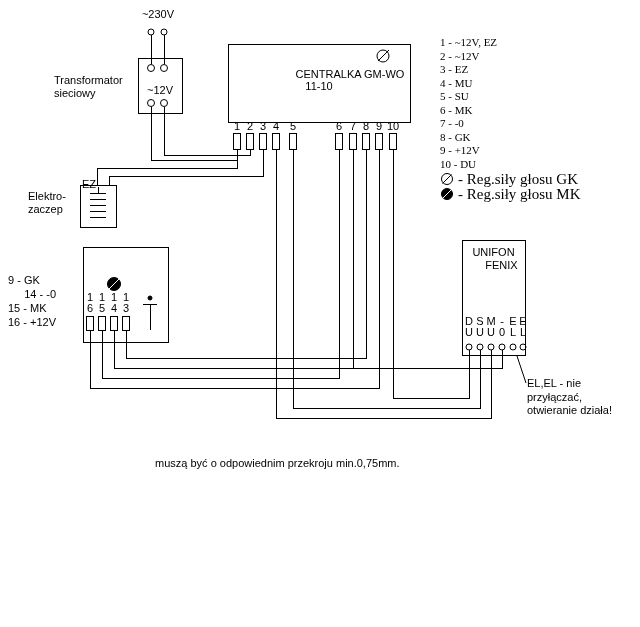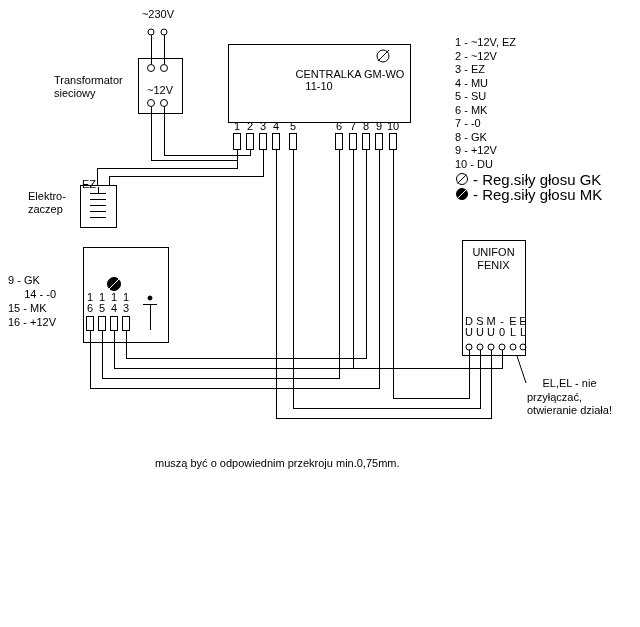--- a/index.html
+++ b/index.html
@@ -135,21 +135,21 @@
   <div class="abs txt center" style="left:241px;top:120px;width:18px;">2</div>
   <div class="abs txt center" style="left:254px;top:120px;width:18px;">3</div>
   <div class="abs txt center" style="left:267px;top:120px;width:18px;">4</div>
   <div class="abs txt center" style="left:284px;top:120px;width:18px;">5</div>
   <div class="abs txt center" style="left:330px;top:120px;width:18px;">6</div>
   <div class="abs txt center" style="left:344px;top:120px;width:18px;">7</div>
   <div class="abs txt center" style="left:357px;top:120px;width:18px;">8</div>
   <div class="abs txt center" style="left:370px;top:120px;width:18px;">9</div>
   <div class="abs txt center" style="left:384px;top:120px;width:18px;">10</div>
 
-  <div class="abs" style="left:455px;top:36px;">
+  <div class="abs" style="left:440px;top:36px;font-family:Liberation Serif, serif;">
     <div class="lr-item">1 - ~12V, EZ</div>
     <div class="lr-item">2 - ~12V</div>
     <div class="lr-item">3 - EZ</div>
     <div class="lr-item">4 - MU</div>
     <div class="lr-item">5 - SU</div>
     <div class="lr-item">6 - MK</div>
     <div class="lr-item">7 - -0</div>
     <div class="lr-item">8 - GK</div>
     <div class="lr-item">9 - +12V</div>
     <div class="lr-item">10 - DU</div>
@@ -193,21 +193,21 @@
   <div class="abs pin-col" style="left:109px;top:292px;width:10px;">
     <span>1</span>
     <span>4</span>
   </div>
   <div class="abs pin-col" style="left:121px;top:292px;width:10px;">
     <span>1</span>
     <span>3</span>
   </div>
 
   <div class="abs txt center" style="left:462px;top:246px;width:63px;">UNIFON</div>
-  <div class="abs txt center" style="left:462px;top:259px;width:63px;">FENIX</div>
+  <div class="abs txt center" style="left:462px;top:259px;width:63px;padding-left:8px;">FENIX</div>
 
   <div class="abs pin-col" style="left:464px;top:316px;width:10px;">
     <span>D</span>
     <span>U</span>
   </div>
   <div class="abs pin-col" style="left:475px;top:316px;width:10px;">
     <span>S</span>
     <span>U</span>
   </div>
   <div class="abs pin-col" style="left:486px;top:316px;width:10px;">
@@ -221,21 +221,21 @@
   <div class="abs pin-col" style="left:508px;top:316px;width:10px;">
     <span>E</span>
     <span>L</span>
   </div>
   <div class="abs pin-col" style="left:518px;top:316px;width:10px;">
     <span>E</span>
     <span>L</span>
   </div>
 
   <div class="abs" style="left:527px;top:377px;line-height:13.5px;">
-    <div class="txt" style="line-height:13.5px;text-align:center;">EL,EL - nie</div>
+    <div class="txt" style="line-height:13.5px;">EL,EL - nie</div>
     <div class="txt" style="line-height:13.5px;">przyłączać,</div>
     <div class="txt" style="line-height:13.5px;">otwieranie działa!</div>
   </div>
 
 
   <div class="abs" style="left:155px;top:457px;">
     <div class="txt" style="line-height:13.5px;">muszą być o odpowiednim przekroju min.0,75mm.</div>
   </div>
 
 </div>

